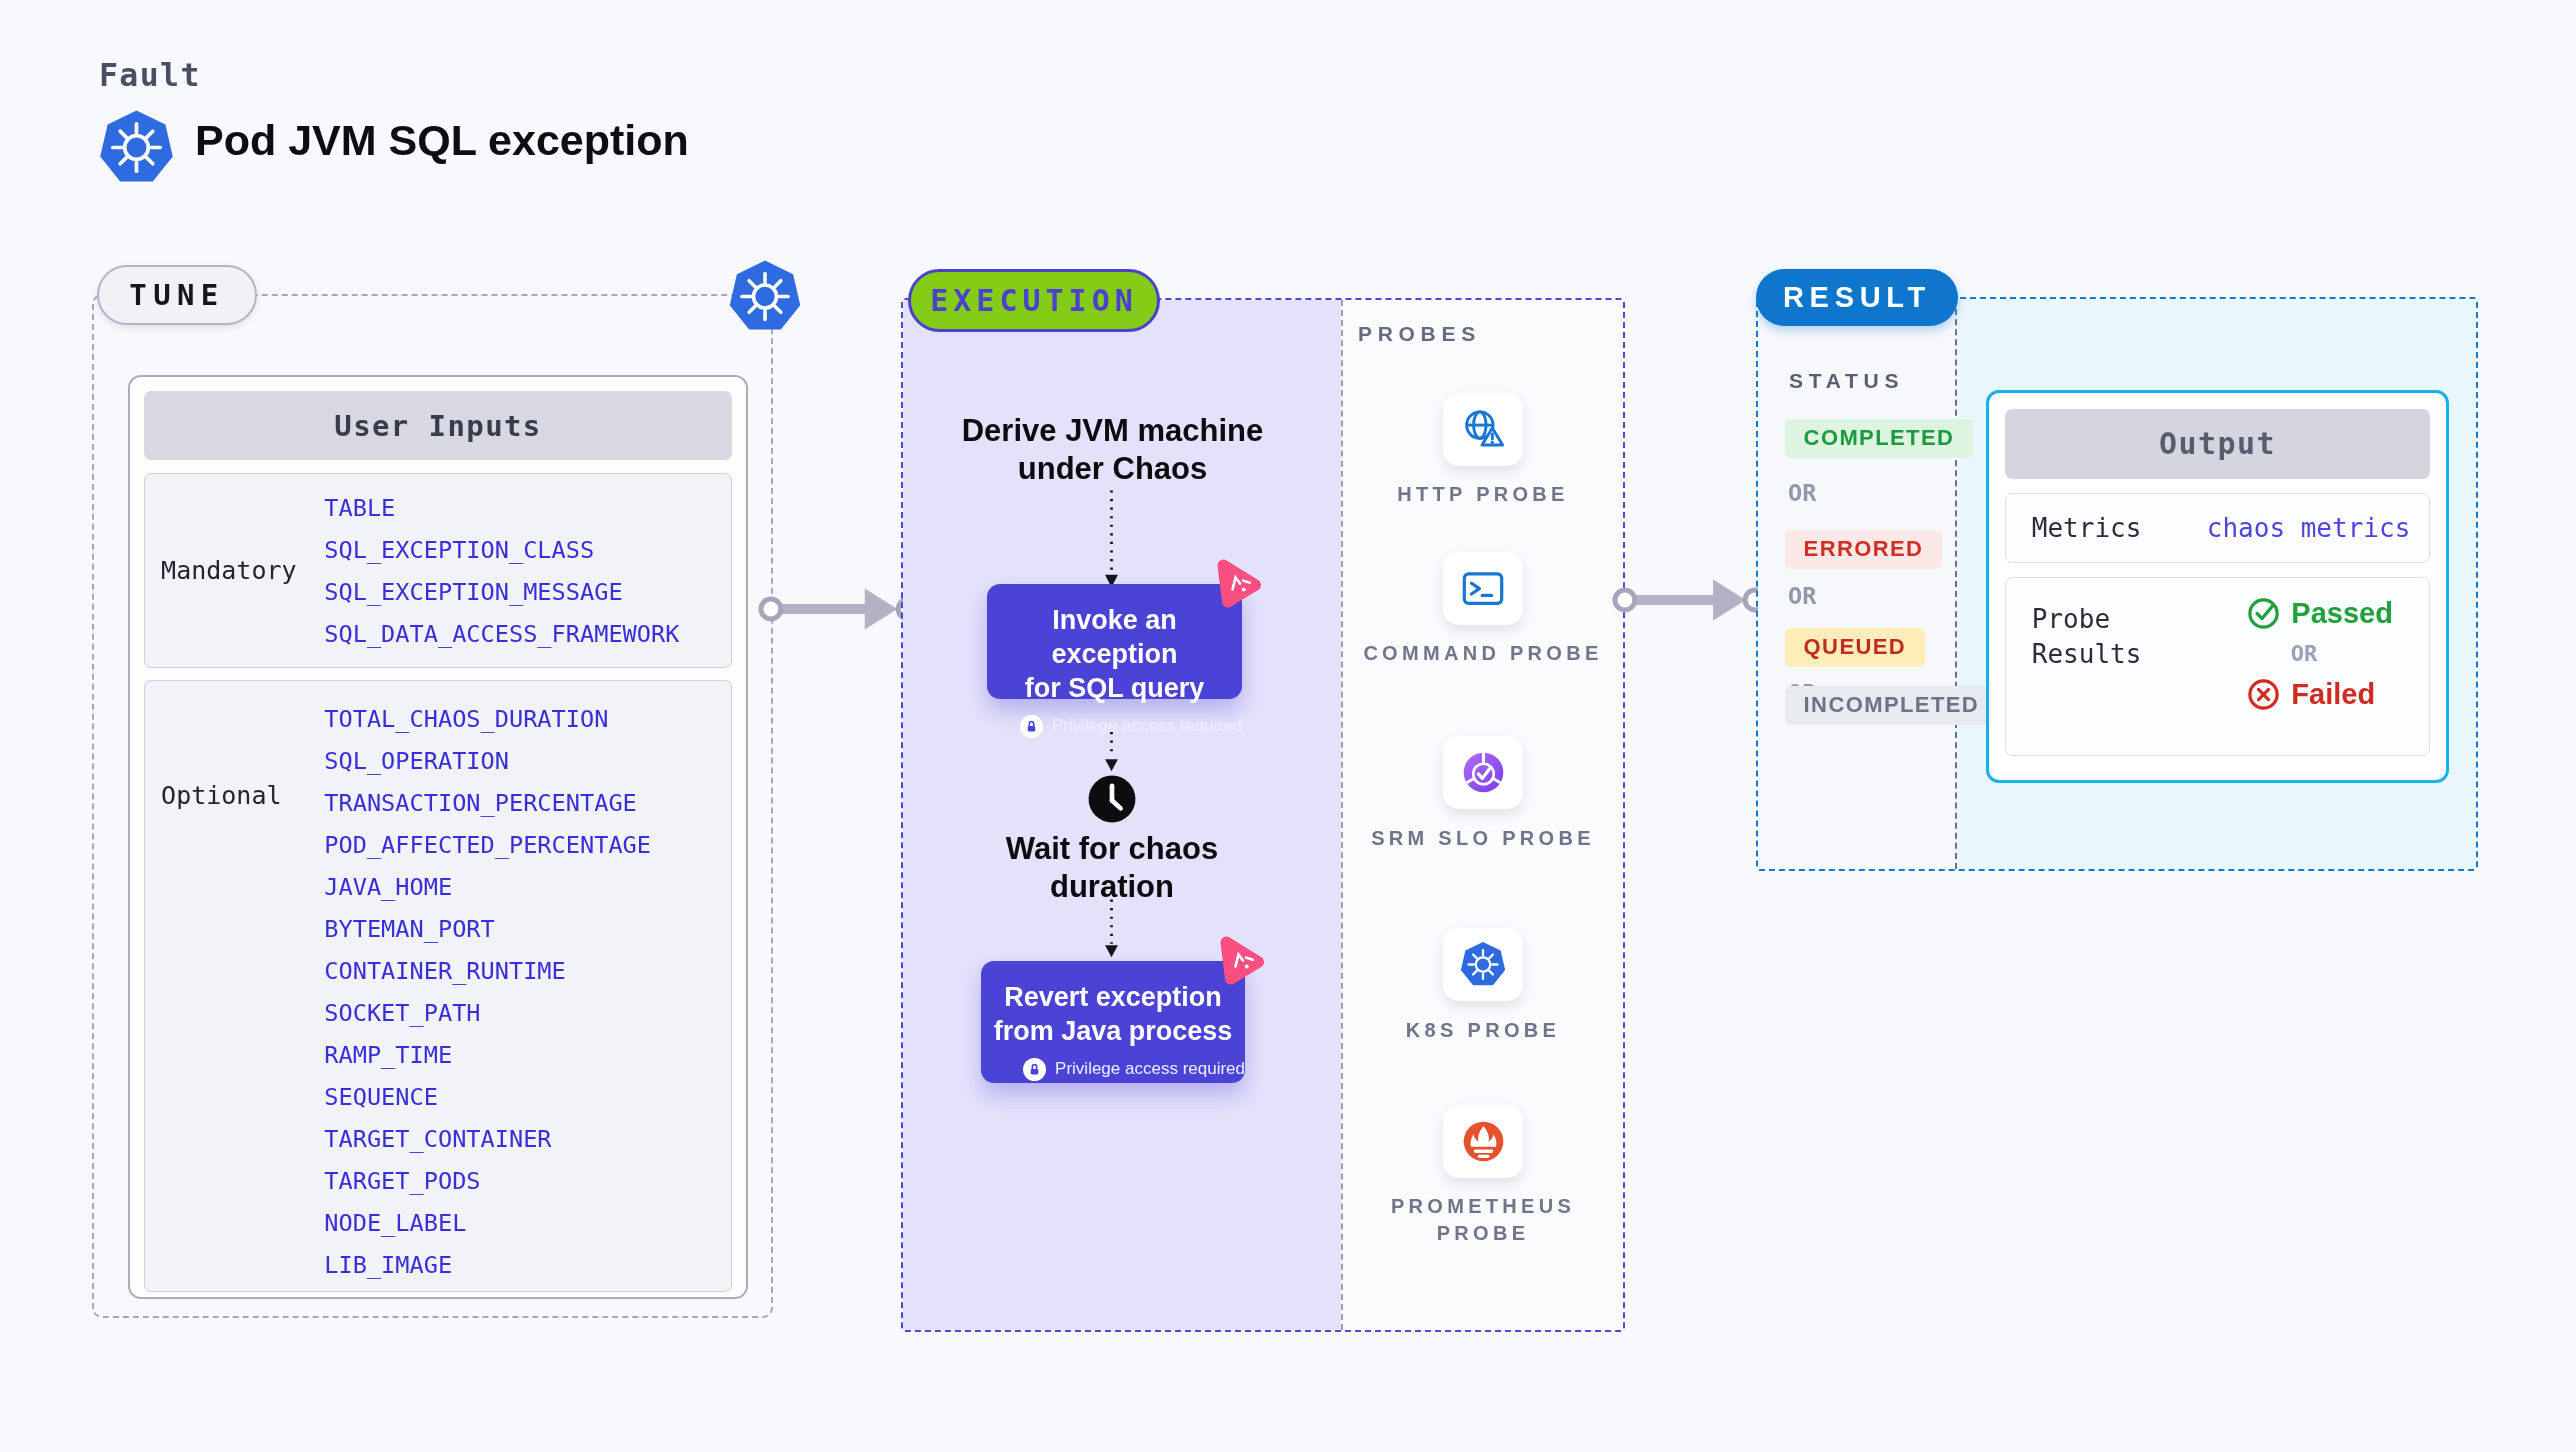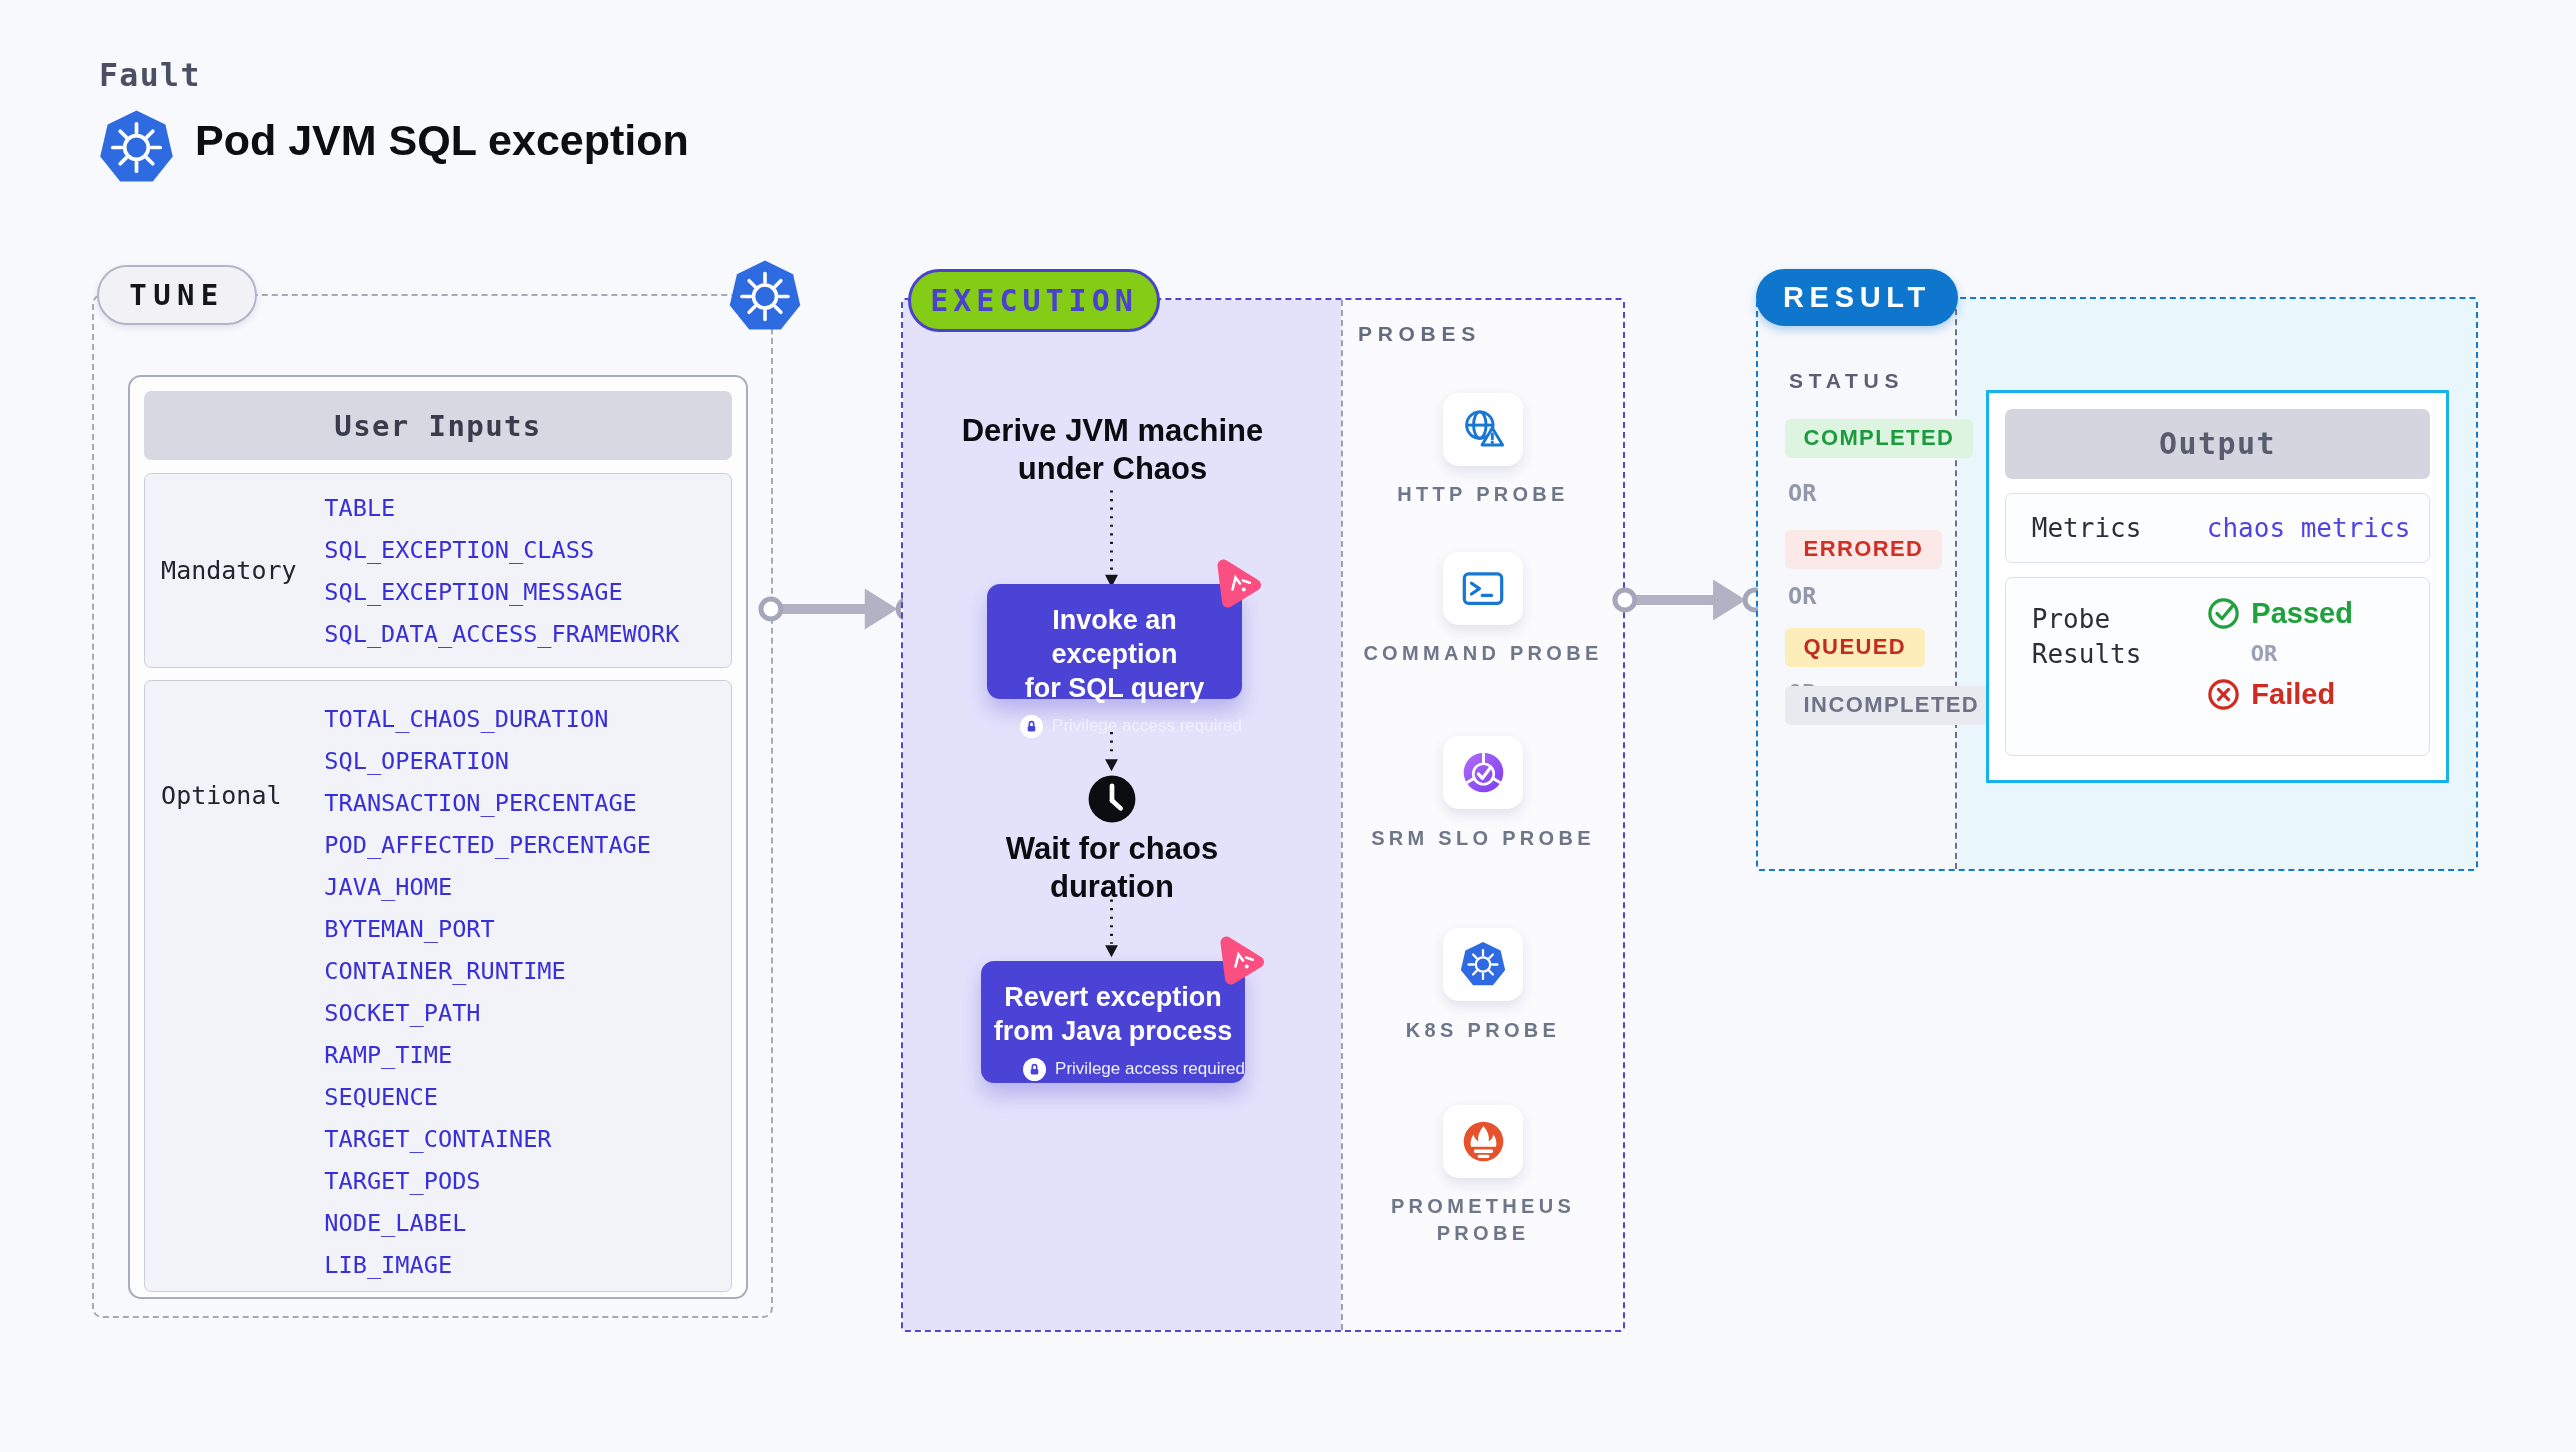--- a/index.html
+++ b/index.html
@@ -94,27 +94,27 @@
   .badge.errored { top:530px; background:#fbe9e8; color:#d12e26; }
   .badge.queued { top:628px; background:#fcedb9; color:#c22b20; }
   .badge.incompleted { top:686px; background:#e9e9f0; color:#6d7287; }
   .or { position:absolute; color:#9298ac; font-size:23.6px; font-weight:bold; }
   .or-1 { left:1788px; top:479px; }
   .or-2 { left:1788px; top:582px; }
   .or-3 { left:1788px; top:679px; }
 
   
   .out-card { left:1986px; top:390px; width:463px; height:393px; background:#ffffff;
-    border:3.6px solid #17b2e9; border-radius:1px; padding:15.8px; }
+    border:3.6px solid #17b2e9; border-radius:13px; padding:15.8px; }
   .out-head { height:70px; background:#d5d5df; border-radius:7.2px; display:flex;
     align-items:center; justify-content:center; font-size:30px; font-weight:bold;
     color:#575c6e; letter-spacing:1.4px; margin-bottom:14.3px; }
   .out-row { border:1.4px solid #dbdfe7; border-radius:7.2px; background:#fcfdfe; display:flex; }
   .out-row.metrics { height:70px; align-items:center; margin-bottom:14.3px; }
-  .out-row.probe { height:179px; }
+  .out-row.probe { height:179px;gap:40px; }
   .out-lab { width:165px; padding-left:26px; font-size:26px; color:#2b2e39; line-height:1.35; }
   .probe .out-lab { padding-top:24px; white-space:pre-line; }
   .metrics-val { font-size:26px; color:#4f43e2; padding-left:36px; }
   .pr-col { flex:1; display:flex; flex-direction:column; align-items:flex-start;
     padding-left:36px; padding-top:18.6px; gap:11.5px; }
   .pr-line { display:flex; align-items:center; gap:11.5px; }
   .pr-passed { font-size:29px; font-weight:bold; color:#1fa13c; }
   .pr-failed { font-size:29px; font-weight:bold; color:#d02b21; }
   .pr-or { color:#9aa0b5; font-size:22px; font-weight:bold; padding-left:44px; }
 </style>

